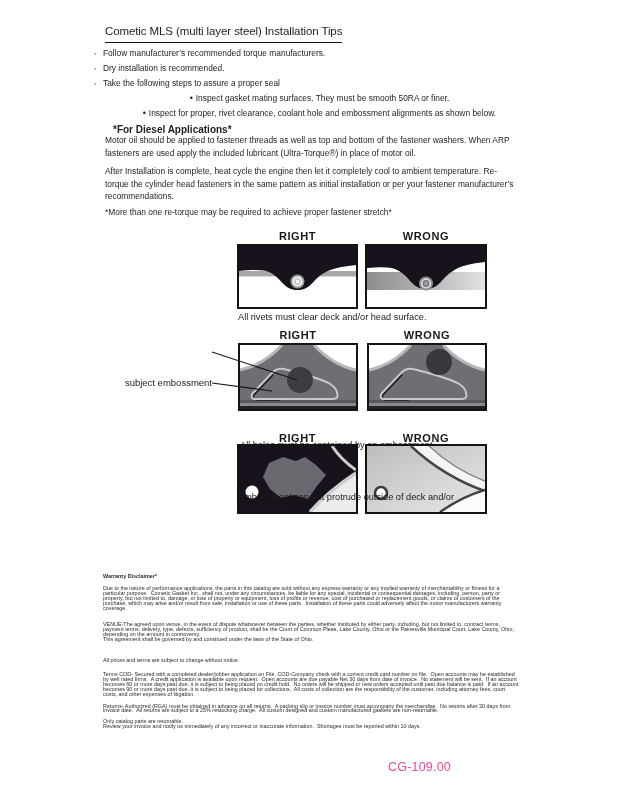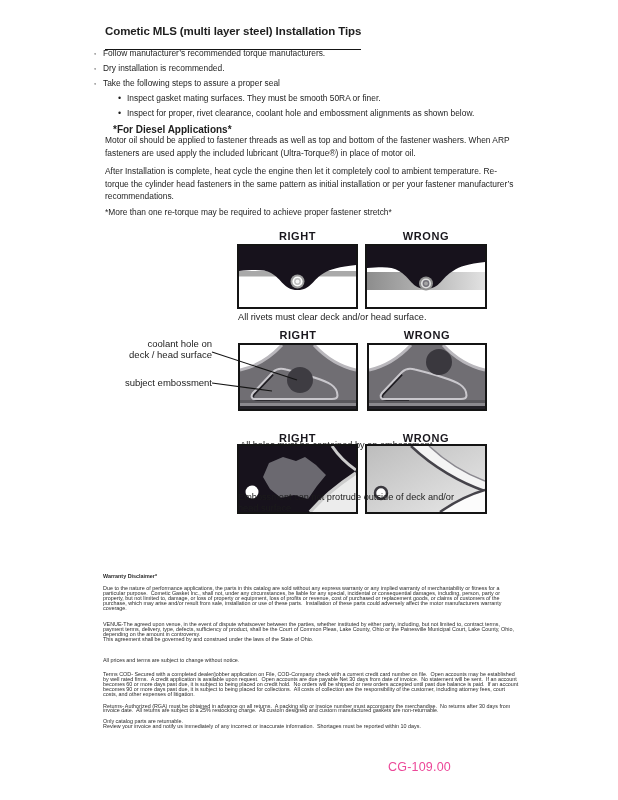--- a/index.html
+++ b/index.html
@@ -1,25 +1,25 @@
 <!DOCTYPE html>
 <html><head>
 <meta charset="utf-8">
 <style>
   html,body{margin:0;padding:0;background:#ffffff;}
   .page{position:relative;width:618px;height:800px;background:#ffffff;overflow:hidden;
         font-family:"Liberation Sans","DejaVu Sans",sans-serif;color:#1e1e1e;}
 
-  .title{position:absolute;left:105px;top:25px;margin:0;font-size:11.5px;font-weight:bold;
-         letter-spacing:-0.1px;border-bottom:1.6px solid #151515;padding-bottom:12px;}
+  .title{position:absolute;left:105px;top:25px;margin:0;font-size:11.5px;font-weight:normal;
+         letter-spacing:-0.1px;border-bottom:1.6px solid #151515;padding-bottom:5px;}
 
   .bullets{position:absolute;left:94px;top:46px;width:424px;font-size:8.4px;line-height:14.5px;}
   .b{white-space:nowrap;}
   .b .m1{display:inline-block;font-size:7px;width:9px;vertical-align:0.5px;}
-  .b.sub{margin-left:24px;}
+  .b.sub{margin-left:24px;text-align:center;}
   .b .m2{display:inline-block;font-size:9px;width:9px;}
 
   .diesel-h{position:absolute;left:105px;top:116px;margin:8px;font-size:10px;font-weight:bold;}
   .para{position:absolute;left:105px;width:412px;margin:0;font-size:8.4px;line-height:12.5px;}
   .para.p1{top:134px;}
   .para.p2{top:165px;}
   .para.p3{top:206px;}
 
   .hdr{position:absolute;font-size:11px;font-weight:bold;letter-spacing:0.6px;text-align:center;color:#19171d;}
   .r1r{left:237px;top:230px;width:121px;}  .r1w{left:365px;top:230px;width:122px;}
@@ -106,24 +106,20 @@
       <circle cx="59" cy="37.5" r="5.1" fill="#e0e0e0"></circle>
       <circle cx="59" cy="37.5" r="3.4" fill="#74727a"></circle>
       <circle cx="59" cy="37.5" r="1.9" fill="#a5a5a5"></circle>
     </svg>
   </div>
   <div class="caption cap1">All rivets must clear deck and/or head surface.</div>
 
   <div class="hdr r2r">RIGHT</div>
   <div class="hdr r2w">WRONG</div>
 
-  <div class="lbl lblA">
-    <div>coolant hole on</div>
-    <div>deck / head surface</div>
-  </div>
   <div class="lbl lblB">subject embossment</div>
 
   <div class="panel p21">
     <svg viewBox="0 0 116 64" preserveAspectRatio="none">
       <rect width="116" height="64" fill="#706e73"></rect>
       <path d="M0,0 H42 C29,14 14,22 0,25 Z" fill="#ffffff"></path>
       <path d="M42,0 C29,14 14,22 0,25" stroke="#b9b7bc" stroke-width="3" fill="none"></path>
       <path d="M116,0 H74 C87,14 102,22 116,25 Z" fill="#ffffff"></path>
       <path d="M74,0 C87,14 102,22 116,25" stroke="#b9b7bc" stroke-width="3" fill="none"></path>
       <rect x="0" y="55" width="116" height="3" fill="#5a585d"></rect>

